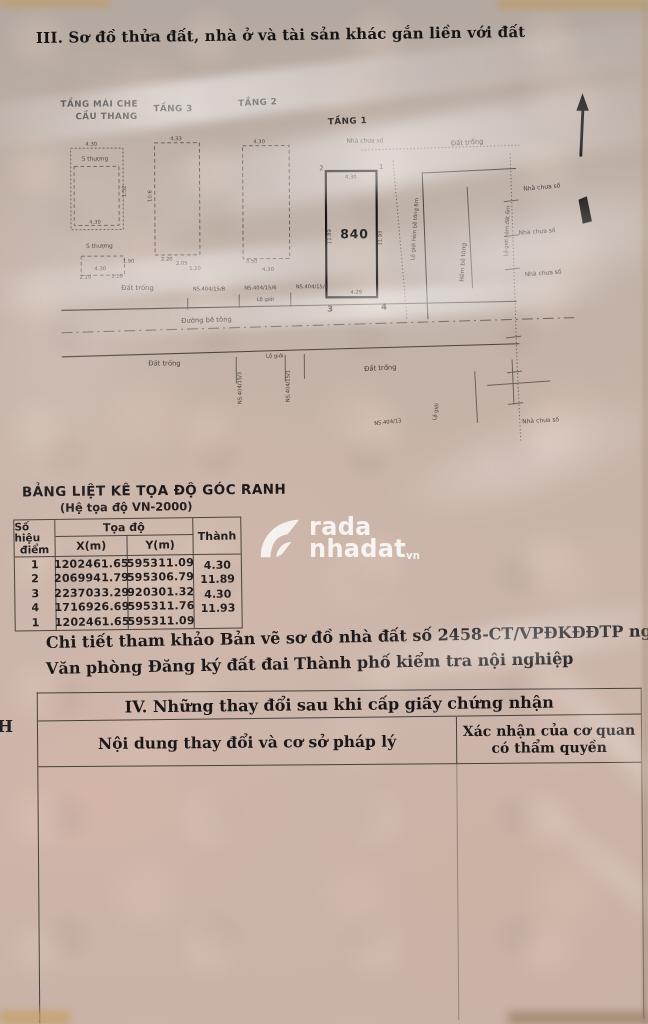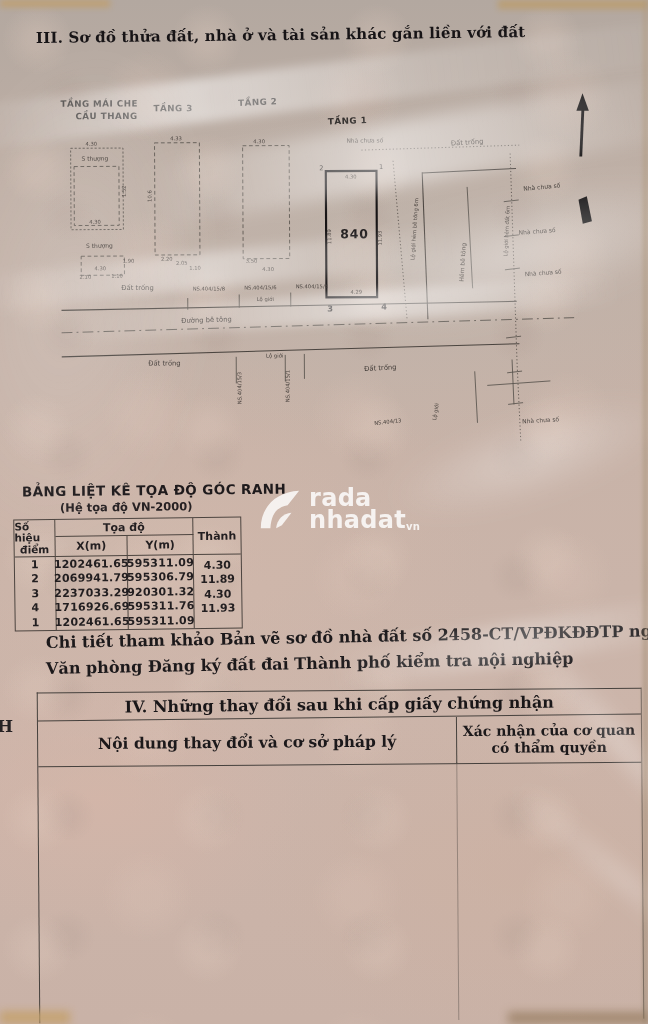--- a/index.html
+++ b/index.html
@@ -40,21 +40,21 @@
   .edgecol span{position:absolute;left:0;width:100%;text-align:center;}
   
   .s4{border-top:1.6px solid #46413d;border-left:1.6px solid #46413d;border-right:1.4px solid rgba(70,65,61,.65);transform:rotate(-.45deg);}
   .s4-title{height:26px;display:flex;align-items:center;justify-content:center;
     font-size:16px;font-weight:bold;color:#191618;border-bottom:1.5px solid #46413d;transform:rotate(-.2deg);}
   .s4-head{display:grid;grid-template-columns:418px 1fr;border-bottom:1.5px solid #46413d;height:46px;}
   .s4-c1{display:flex;align-items:center;justify-content:center;font-size:15.5px;font-weight:600;color:#1c191b;}
   .s4-c2{display:flex;flex-direction:column;align-items:center;justify-content:center;font-size:14px;font-weight:600;color:#1c191b;line-height:1.25;border-left:1.5px solid #46413d;}
   .s4-div{position:absolute;left:418px;top:72px;bottom:0;width:1.3px;background:#46413d;opacity:.4;}
   
-  .wmbox{display:flex;align-items:center;gap:7px;opacity:.92;}
+  .wmbox{display:flex;align-items:center;gap:7px;opacity:.92;margin-top:29px;}
   .wmtxt{font-family:"DejaVu Sans",sans-serif;font-weight:bold;color:rgba(255,255,255,.9);font-size:24px;line-height:.92;letter-spacing:.3px;}
   .wm-suffix{font-size:10px;font-weight:bold;vertical-align:-2px;}
   
   svg text{font-family:"DejaVu Sans",sans-serif;fill:#433d39;}
   .t6{font-size:6.3px;} .t7{font-size:7.2px;} .t8{font-size:8.2px;}
   .flr{font-size:10.5px;font-weight:bold;fill:#2e2a28;letter-spacing:.6px;}
   .pnum{font-size:15px;font-weight:bold;fill:#1d1a1b;letter-spacing:1px;}
   .crn{font-size:10px;font-weight:bold;fill:#242021;}
   .crnS{font-size:8px;fill:#2c2826;}
   .ln{stroke:#4a443f;stroke-width:1.25;fill:none;}

